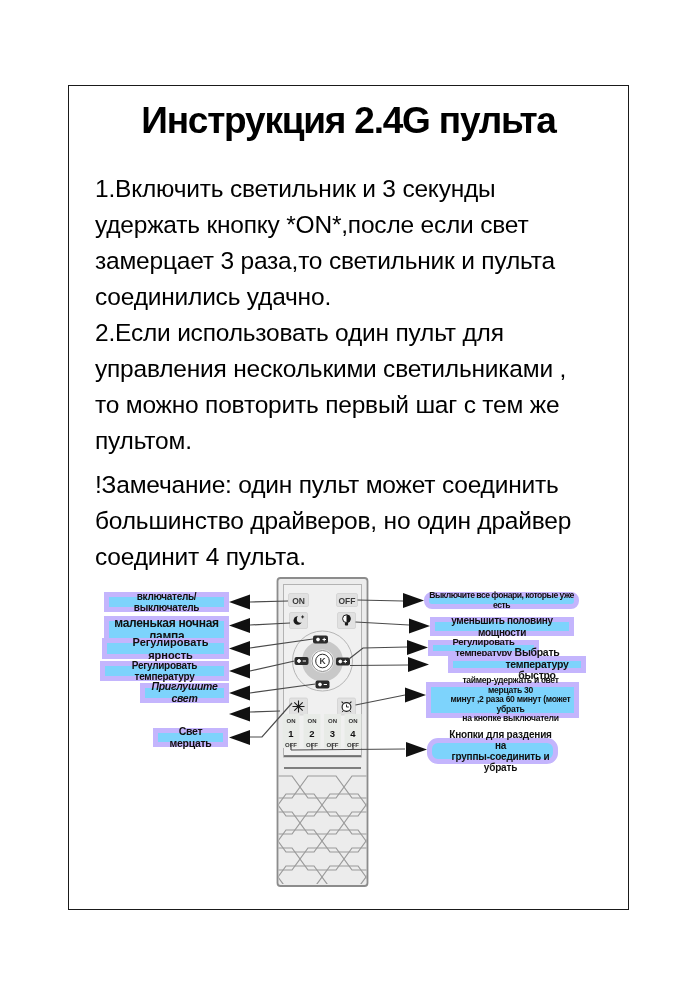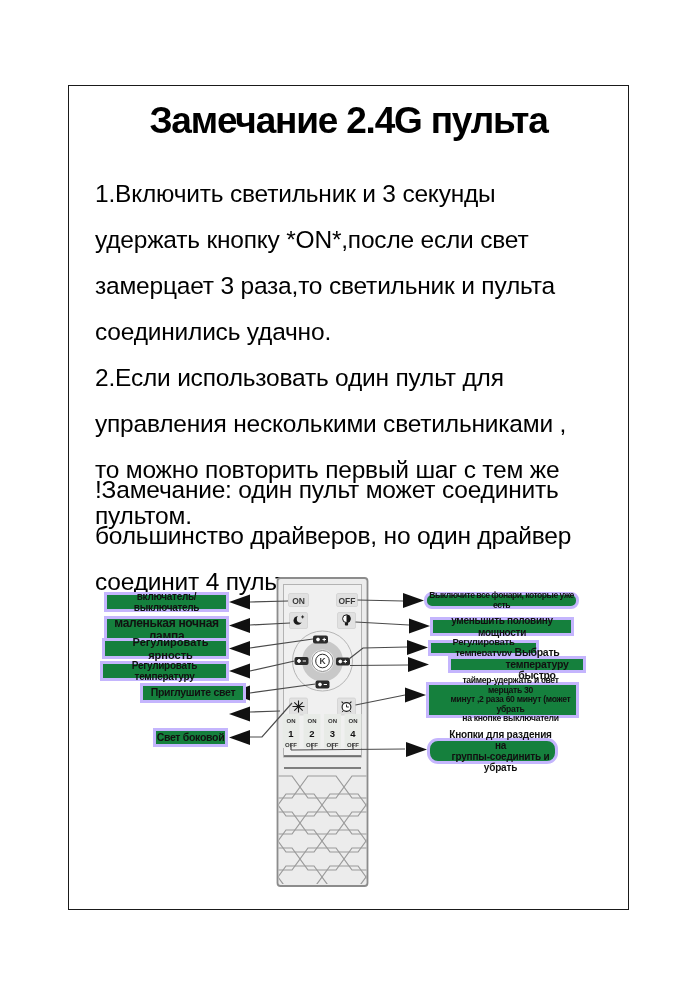--- a/index.html
+++ b/index.html
@@ -2,35 +2,35 @@
 <html><head>
 <meta charset="utf-8">
 <style>
   html,body{margin:0;padding:0;background:#fff;}
   .page{position:relative;width:690px;height:1000px;background:#fff;overflow:hidden;
         font-family:"Liberation Sans",sans-serif;color:#000;}
   .border-box{position:absolute;left:68px;top:85px;width:561px;height:825px;
         border:1.5px solid #1a1a1a;box-sizing:border-box;}
   .title{position:absolute;left:68px;top:100px;width:561px;margin:0;text-align:center;
         font-size:37px;font-weight:bold;letter-spacing:-1.2px;color:#000;}
-  .body-text{position:absolute;left:95px;width:510px;font-size:24.5px;line-height:46px;
+  .body-text{position:absolute;left:95px;width:510px;font-size:24.5px;line-height:36px;
         white-space:pre-line;letter-spacing:-0.2px;}
   .p1{top:171px;}
   .p2{top:467px;}
 
-  .lbl{position:absolute;background:#15803d;border:3px solid #c4b5fd;box-sizing:border-box;
+  .lbl{position:absolute;background:#7dd3fc;border:5px solid #c4b5fd;box-sizing:border-box;
        font-weight:bold;color:#111;display:flex;align-items:center;justify-content:center;
        text-align:center;white-space:pre-line;line-height:1.12;}
   .lbl.left-align{justify-content:flex-start;text-align:center;padding-left:16px;}
 
   .lb1{left:104px;top:592px;width:125px;height:20px;font-size:10px;letter-spacing:-0.3px;}
   .lb2{left:104px;top:616px;width:125px;height:28px;font-size:12px;letter-spacing:-0.3px;}
   .lb3{left:102px;top:638px;width:127px;height:21px;font-size:11px;padding-left:10px;}
   .lb4{left:100px;top:661px;width:129px;height:20px;font-size:10px;letter-spacing:-0.3px;}
-  .lb5{left:140px;top:683px;width:106px;height:20px;font-size:10.5px;letter-spacing:-0.3px;}
+  .lb5{left:140px;top:683px;width:89px;height:20px;font-size:10.5px;letter-spacing:-0.3px;font-style:italic;}
   .lb6{left:98px;top:703px;width:130px;height:24px;font-size:10px;letter-spacing:-0.2px;}
   .lb7{left:153px;top:728px;width:75px;height:19px;font-size:10.5px;letter-spacing:-0.3px;}
 
   .rb1{left:424px;top:592px;width:155px;height:17px;font-size:8.6px;letter-spacing:-0.5px;border-radius:8px;}
   .rb2{left:430px;top:617px;width:144px;height:19px;font-size:10px;letter-spacing:-0.3px;}
   .rb3{left:428px;top:640px;width:111px;height:16px;font-size:9.5px;letter-spacing:-0.3px;}
   .rb4{left:448px;top:656px;width:138px;height:17px;font-size:10.5px;letter-spacing:-0.3px;padding-left:40px;}
   .rb5{left:426px;top:682px;width:153px;height:36px;font-size:8.6px;letter-spacing:-0.3px;}
   .rb6{left:427px;top:738px;width:131px;height:26px;font-size:10px;letter-spacing:-0.2px;border-radius:11px;}
 
@@ -41,21 +41,21 @@
   .btn{fill:#e1e1e1;stroke:#c9c9c9;stroke-width:0.6;}
   .pill{fill:#2b2b2b;}
   .pill-ic{stroke:#fff;stroke-width:1;fill:#fff;}
   text.svgt{font-family:"Liberation Sans",sans-serif;fill:#3a3a3a;}
 </style>
 </head>
 <body>
 
 <div class="page">
   <div class="border-box"></div>
-  <h1 class="title">Замечание 2.4G пульта</h1>
+  <h1 class="title">Инструкция 2.4G пульта</h1>
   <div class="body-text p1">1.Включить светильник и 3 секунды
 удержать кнопку *ON*,после если свет
 замерцает 3 раза,то светильник и пульта
 соединились удачно.
 2.Если использовать один пульт для
 управления несколькими светильниками ,
 то можно повторить первый шаг с тем же
 пультом.</div>
   <div class="body-text p2">!Замечание: один пульт может соединить
 большинство драйверов, но один драйвер
@@ -238,21 +238,21 @@
       <polygon class="arrow" points="426,695 405,687.5 405,702.5"></polygon>
       <polygon class="arrow" points="427,749.5 406,742 406,757"></polygon>
     </g>
   </svg>
 
   <div class="lbl lb1">включатель/выключатель</div>
   <div class="lbl lb2">маленькая ночная лампа</div>
   <div class="lbl lb3">Регулировать ярность</div>
   <div class="lbl lb4">Регулировать температуру</div>
   <div class="lbl lb5">Приглушите свет</div>
-  <div class="lbl lb7">Свет боковой</div>
+  <div class="lbl lb7">Свет мерцать</div>
 
   <div class="lbl rb1">Выключите все фонари, которые уже есть</div>
   <div class="lbl rb2">уменьшить половину мощности</div>
   <div class="lbl rb3">Регулировать температуру</div>
   <div class="lbl rb4">Выбрать температуру быстро</div>
   <div class="lbl rb5 left-align">таймер-удержать и свет мерцать 30
 минут ,2 раза 60 минут (может убрать
 на кнопке выключатели</div>
   <div class="lbl rb6 left-align">Кнопки для раздения на
 группы-соединить и убрать</div>

